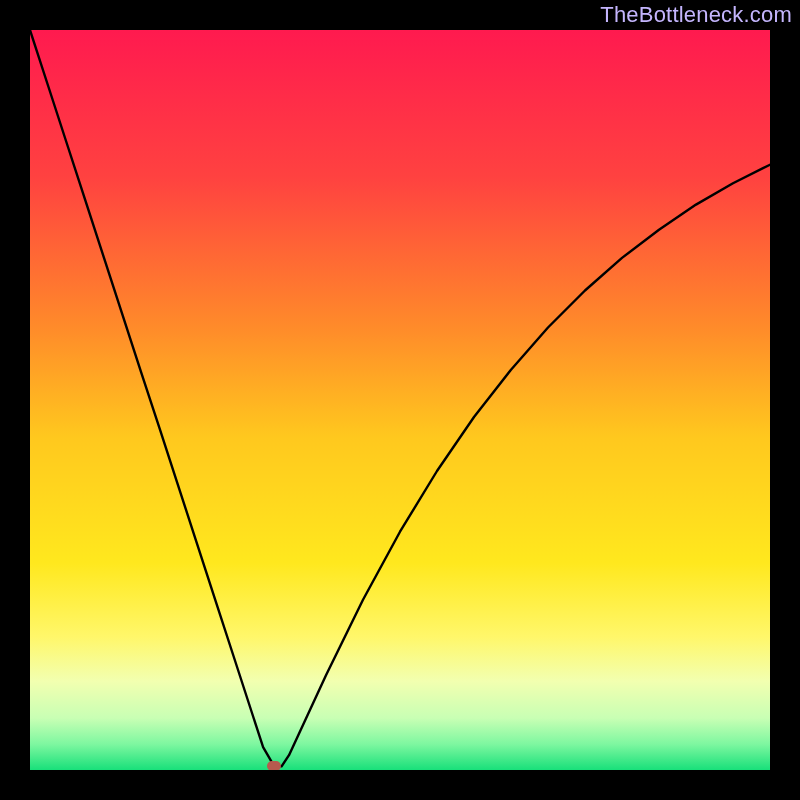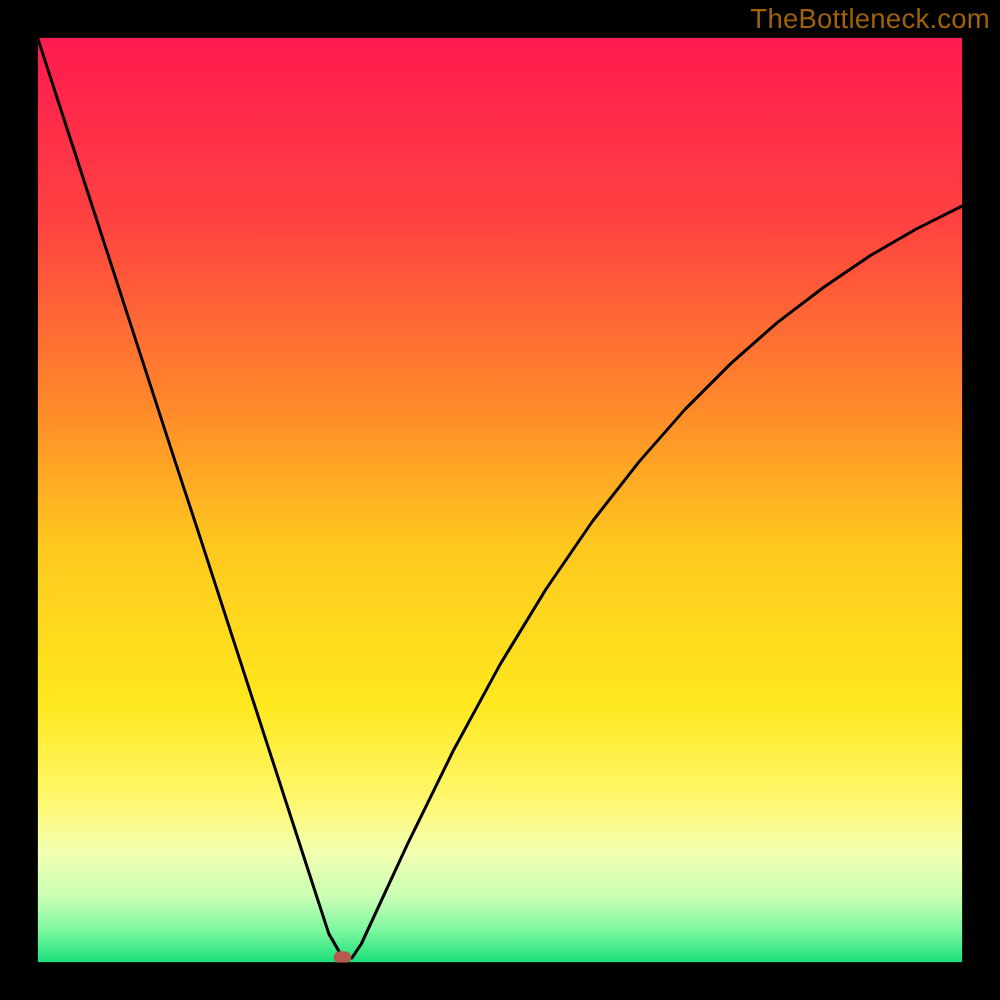--- a/index.html
+++ b/index.html
@@ -14,21 +14,21 @@
   .frame {
     position: relative;
     width: 800px;
     height: 800px;
     background: #000;
   }
   .watermark {
     position: absolute;
     top: 2px;
     right: 8px;
-    color: #a16207;
+    color: #c4b5fd;
     font-size: 22px;
     letter-spacing: 0.2px;
     user-select: none;
   }
   .plot {
     position: absolute;
     left: 30px;
     top: 30px;
     width: 740px;
     height: 740px;

